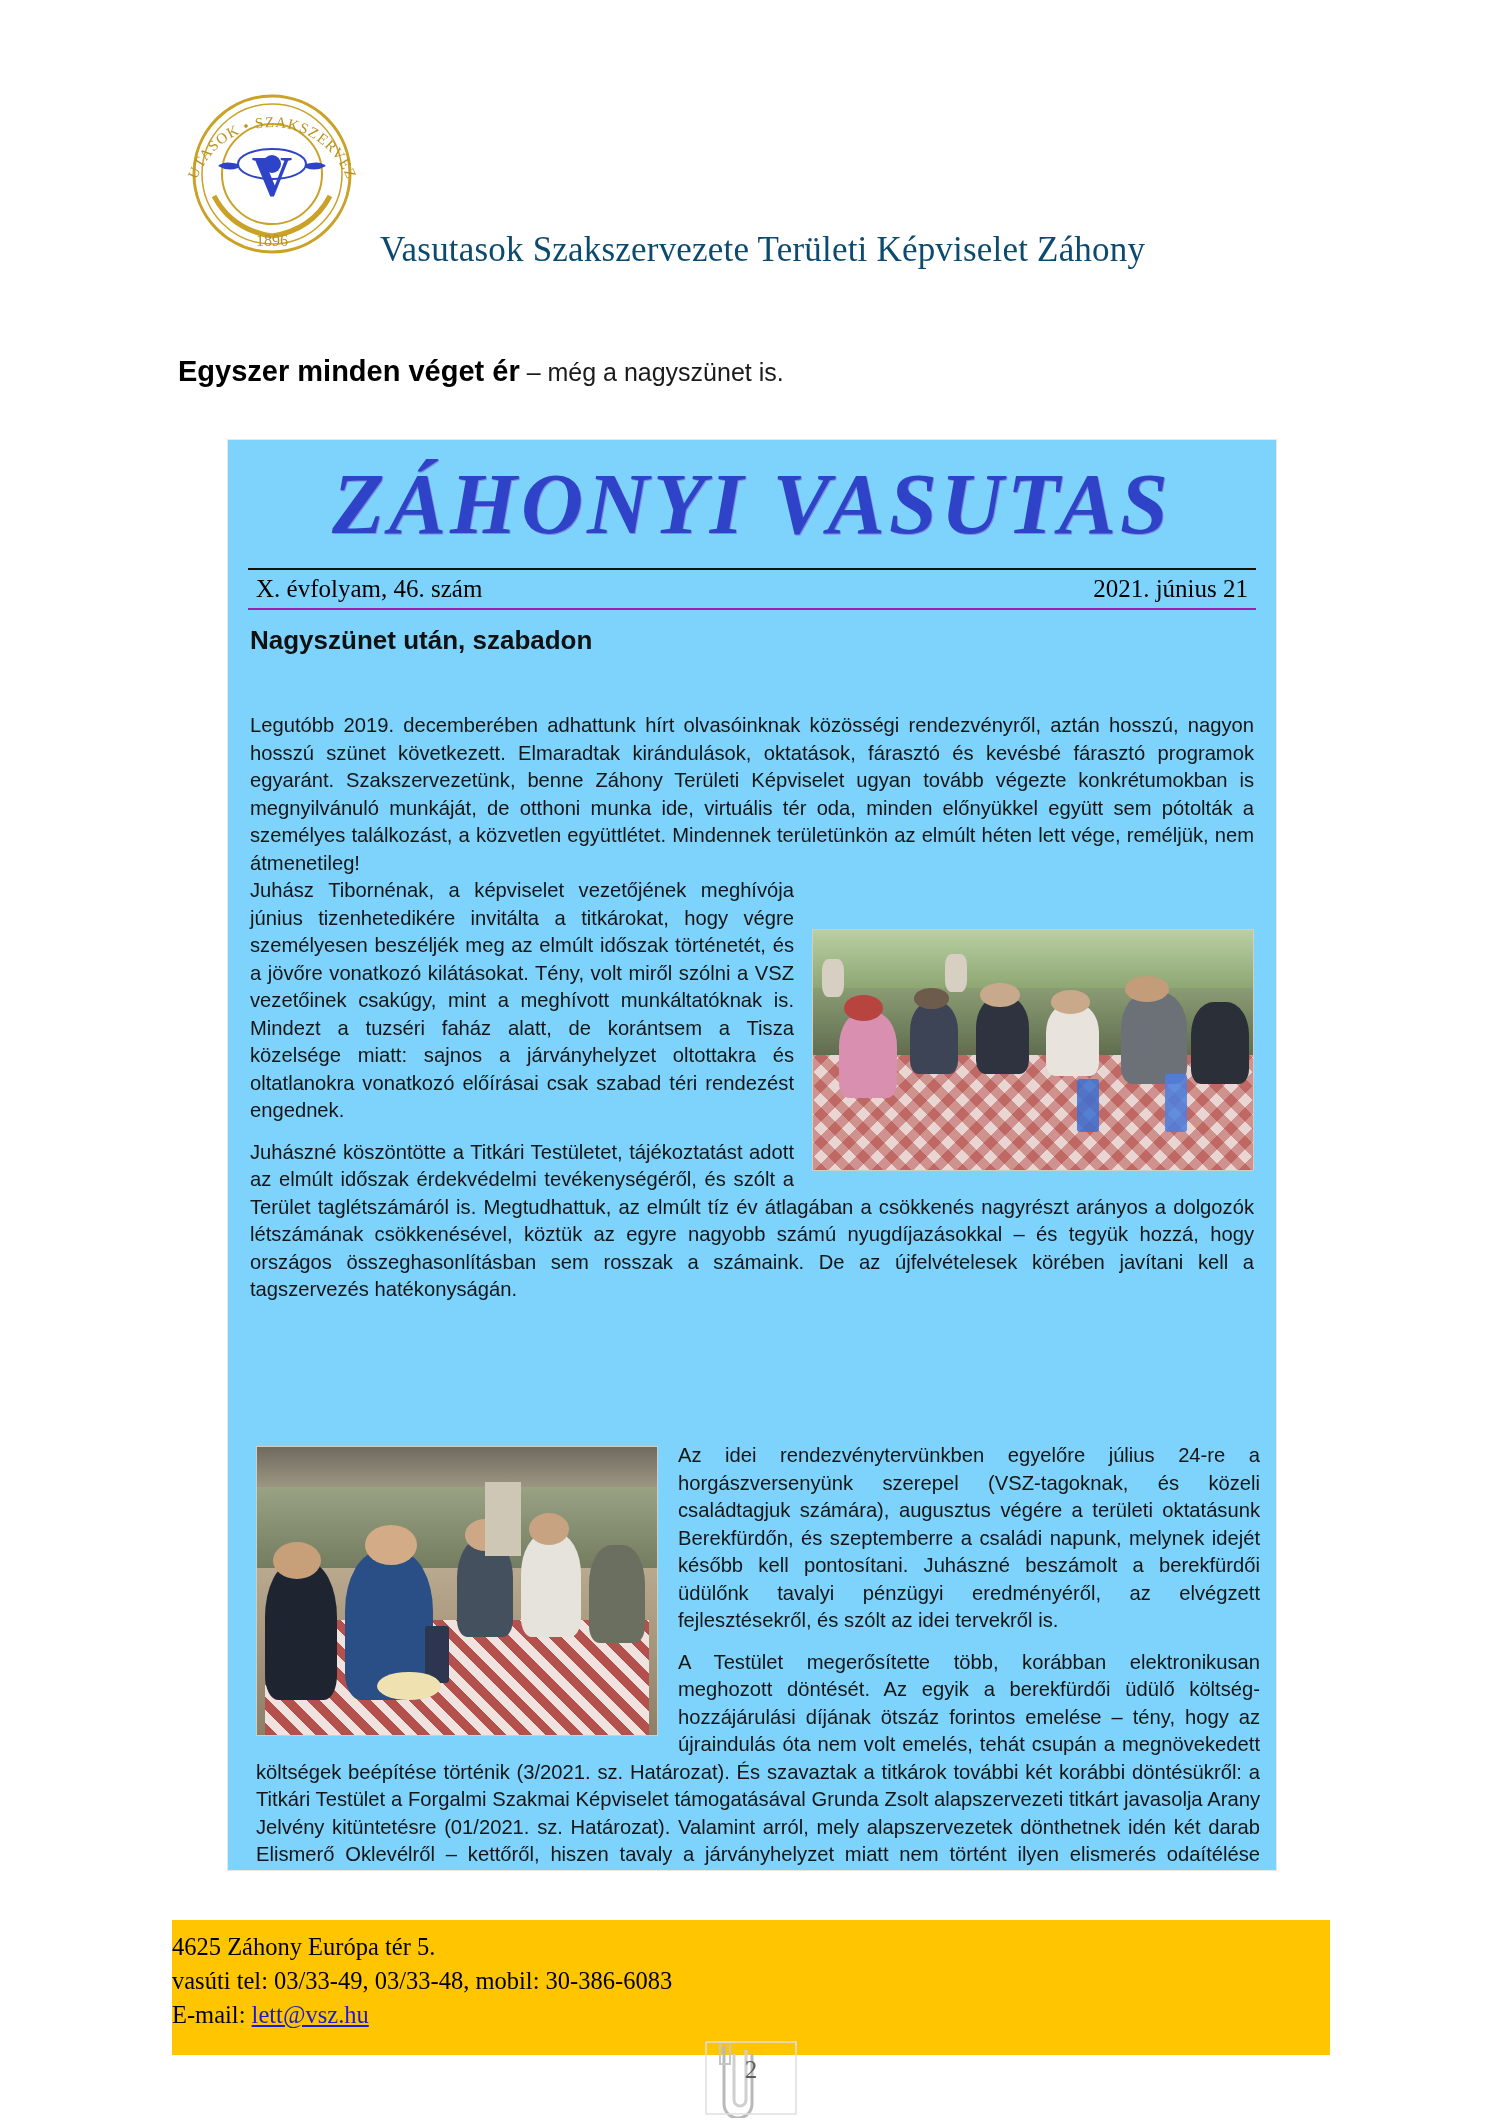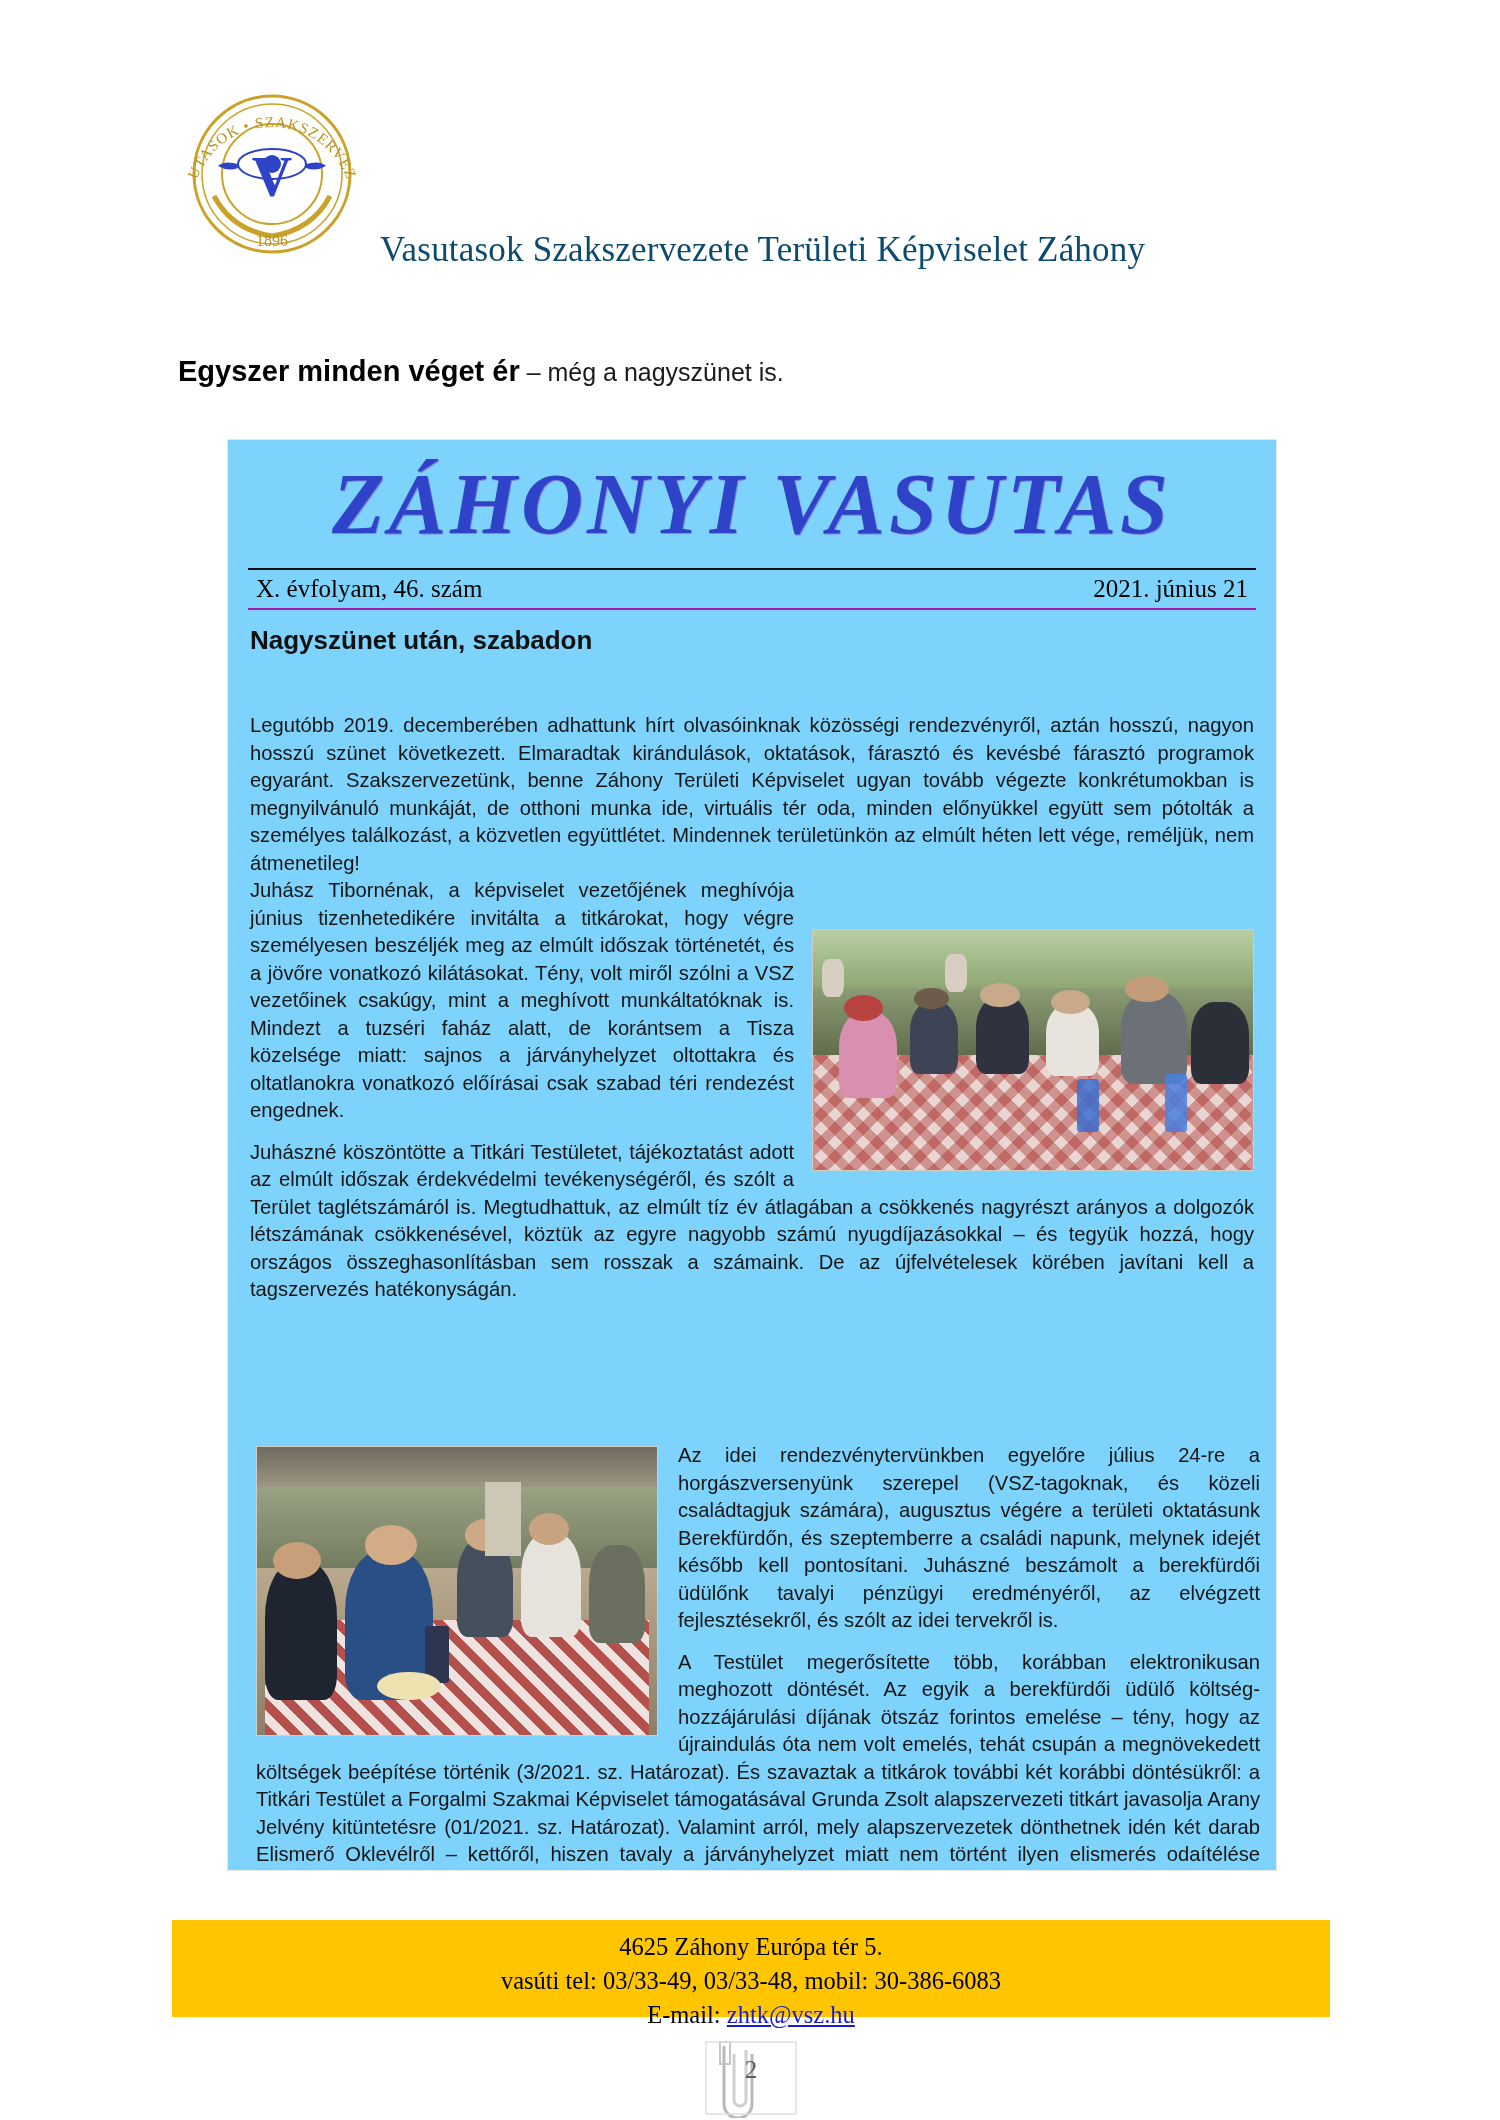--- a/index.html
+++ b/index.html
@@ -203,23 +203,23 @@
             background:linear-gradient(#b9a98e,#8d7f68); }
   .p2-tbl { position:absolute; left:2%; top:60%; width:96%; height:40%;
             background:repeating-linear-gradient(45deg,#b5514c 0 9px,#f0e2de 9px 18px); }
 
   
   .footer {
     position: absolute;
     left: 172px;
     top: 1920px;
     width: 1158px;
-    height: 97px;
+    height: 135px;
     background: #ffc600;
-    text-align: center;
+    text-align: left;
   }
   .footer-line {
     font-family: "Liberation Serif", serif;
     font-size: 24.5px;
     line-height: 34px;
     color: #000;
   }
   .footer-line:first-child { padding-top: 10px; }
   .footer-mail-link {
     color: #1a1ad0;
@@ -348,21 +348,21 @@
     <p>Az idei rendezvénytervünkben egyelőre július 24-re a horgászversenyünk szerepel (VSZ-tagoknak, és közeli családtagjuk számára), augusztus végére a területi oktatásunk Berekfürdőn, és szeptemberre a családi napunk, melynek idejét később kell pontosítani. Juhászné beszámolt a berekfürdői üdülőnk tavalyi pénzügyi eredményéről, az elvégzett fejlesztésekről, és szólt az idei tervekről is.</p>
     <p>A Testület megerősítette több, korábban elektronikusan meghozott döntését. Az egyik a berekfürdői üdülő költség-hozzájárulási díjának ötszáz forintos emelése – tény, hogy az újraindulás óta nem volt emelés, tehát csupán a megnövekedett költségek beépítése történik (3/2021. sz. Határozat). És szavaztak a titkárok további két korábbi döntésükről: a Titkári Testület a Forgalmi Szakmai Képviselet támogatásával Grunda Zsolt alapszervezeti titkárt javasolja Arany Jelvény kitüntetésre (01/2021. sz. Határozat). Valamint arról, mely alapszervezetek dönthetnek idén két darab Elismerő Oklevélről – kettőről, hiszen tavaly a járványhelyzet miatt nem történt ilyen elismerés odaítélése (2/2021. számú Határozat). Végül itt is megtettük felhívásunkat Gyüre Csaba tagtársunk javára, akinek egy tűz miatt a háza lakhatatlanná vált.</p>
   </div>
 
 </div>
 
 <div class="footer">
   <div class="footer-line">4625 Záhony Európa tér 5.</div>
   <div class="footer-line">vasúti tel: 03/33-49, 03/33-48, mobil: 30-386-6083</div>
   <div class="footer-line">
-    <span>E-mail: </span><a class="footer-mail-link" href="#">zhtk@vsz.hu</a>
+    <span>E-mail: </span><a class="footer-mail-link" href="#">lett@vsz.hu</a>
   </div>
 </div>
 
 <div class="page-clip">
   <svg width="150" height="78" viewBox="0 0 150 78" xmlns="http://www.w3.org/2000/svg">
     <path d="M48,6 L48,64 a14,14 0 0 0 28,0 L76,14" fill="none" stroke="#b9b9b9" stroke-width="3"></path>
     <path d="M58,14 L58,60 a6,6 0 0 0 12,0 L70,10" fill="none" stroke="#cfcfcf" stroke-width="3"></path>
     <rect x="44" y="2" width="10" height="22" fill="none" stroke="#c6c6c6" stroke-width="2"></rect>
     <path d="M30,2 L120,2 L120,74 L30,74 Z" fill="none" stroke="#e0e0e0" stroke-width="1.5"></path>
   </svg>

